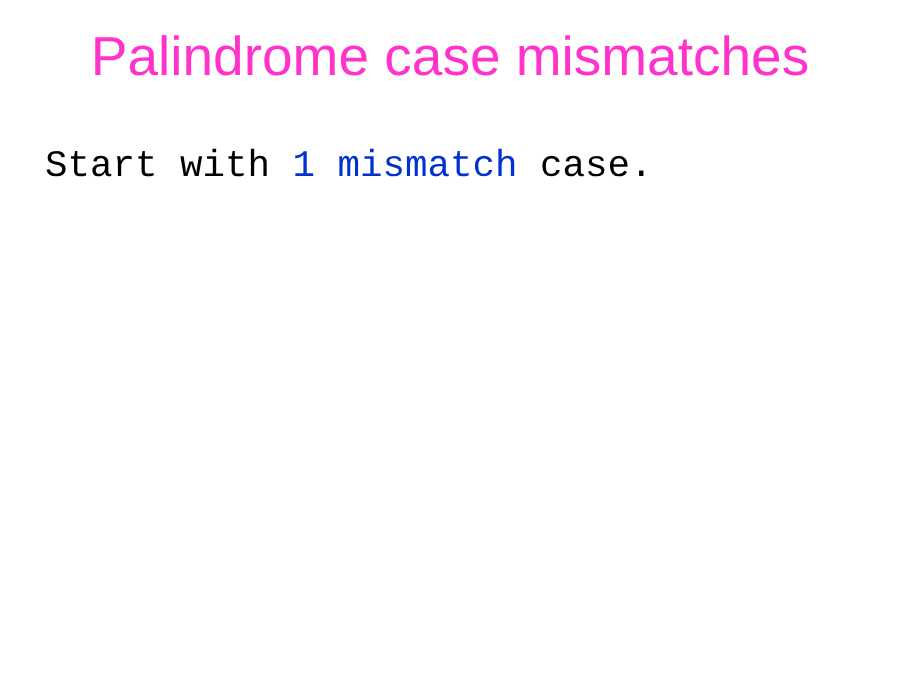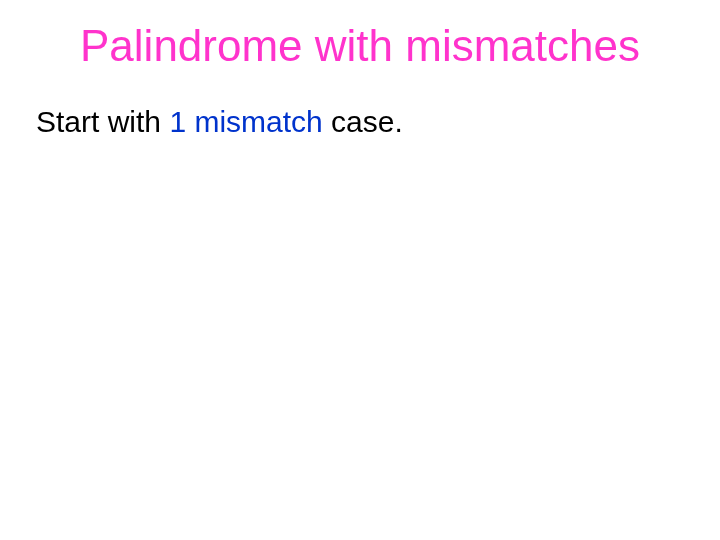--- a/index.html
+++ b/index.html
@@ -23,34 +23,35 @@
     left: 0;
     right: 0;
     text-align: center;
     font-size: 44px;
     line-height: 1.1;
     color: #ff33cc;
     font-weight: 400;
   }
   .body-line {
     position: absolute;
-    top: 104px;
+    top: 116px;
     left: 36px;
     font-size: 30px;
     line-height: 1.2;
     color: #000000;
     font-weight: 400;
     white-space: nowrap;
+    font-family: Liberation Mono, monospace;
   }
   .emph {
     color: #0033cc;
   }
 </style>
 </head>
 <body>
 
 <div class="slide">
-  <div class="title">Palindrome with mismatches</div>
+  <div class="title">Palindrome case mismatches</div>
 
   <div class="body-line">
     <span>Start with </span><span class="emph">1 mismatch</span><span> case.</span>
   </div>
 </div>
 
 </body></html>

